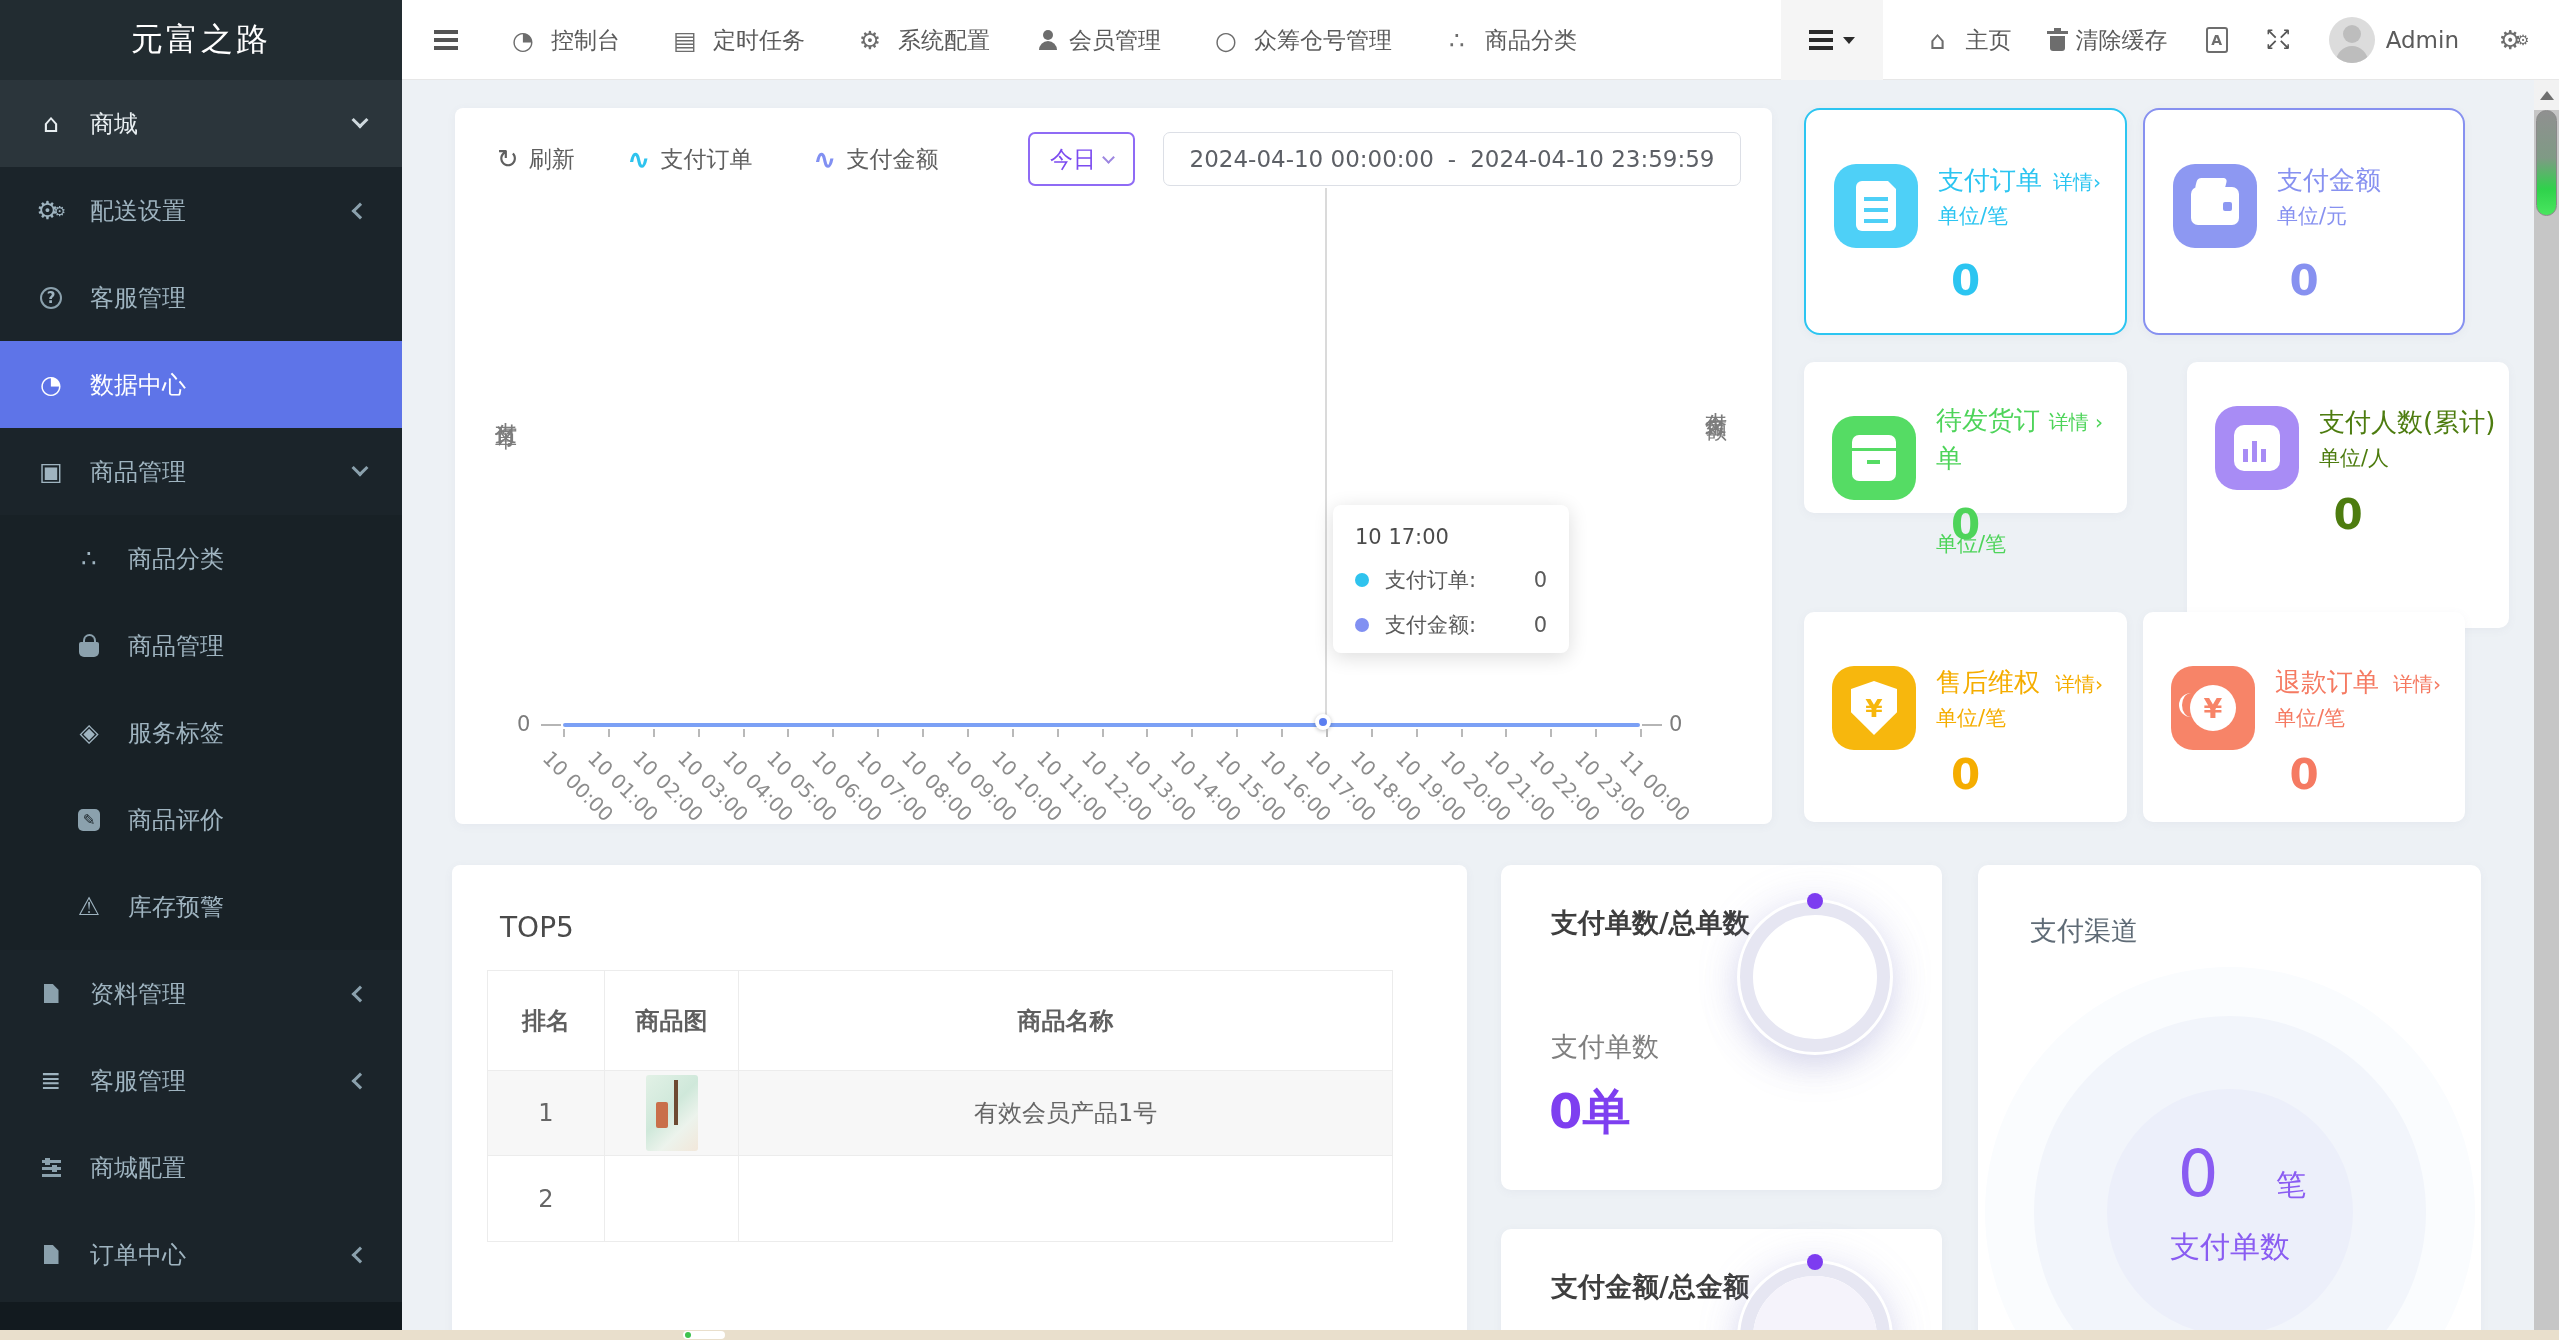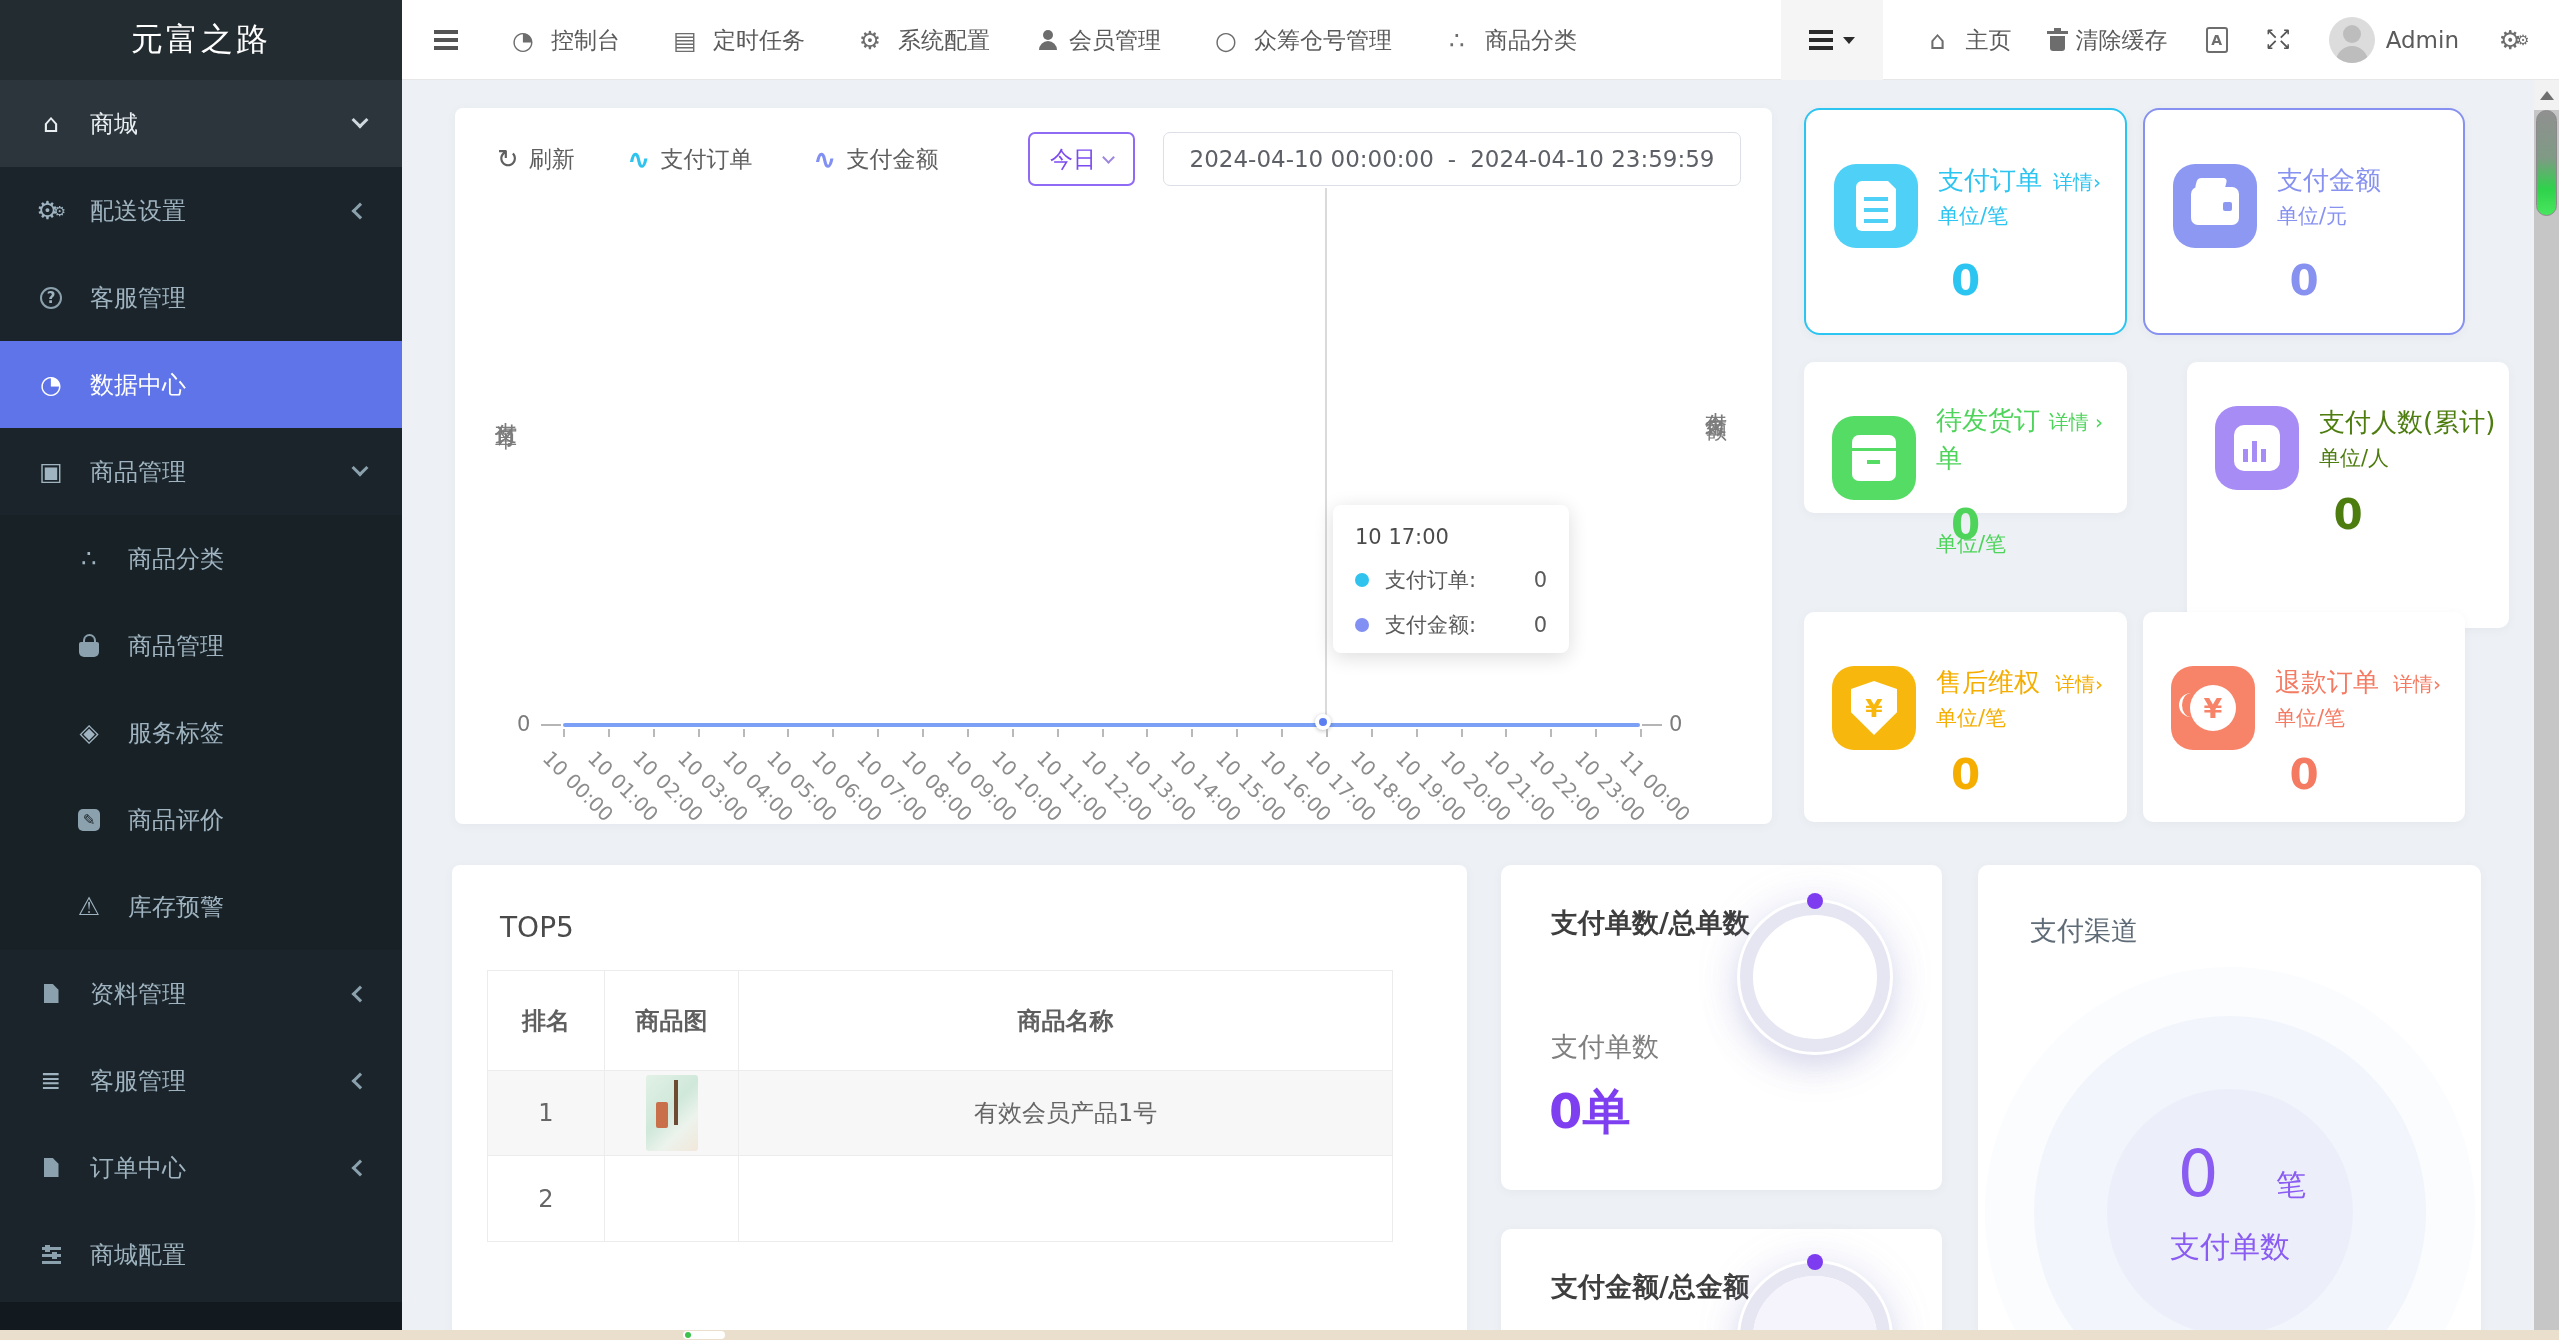--- a/index.html
+++ b/index.html
@@ -204,30 +204,30 @@
     <span class="lbl">资料管理</span>
     <span class="chev left"></span>
   </div>
   <div class="sitem">
     <span class="icn">≣</span>
     <span class="lbl">客服管理</span>
     <span class="chev left"></span>
   </div>
   <div class="sitem">
     <span class="icn">
+        <span class="i-sliders"></span>
+      </span>
+    <span class="lbl">商城配置</span>
+  </div>
+  <div class="sitem">
+    <span class="icn">
         <span class="i-file"></span>
       </span>
     <span class="lbl">订单中心</span>
     <span class="chev left"></span>
-  </div>
-  <div class="sitem">
-    <span class="icn">
-        <span class="i-sliders"></span>
-      </span>
-    <span class="lbl">商城配置</span>
   </div>
   <div id="side-bottom"></div>
 </div>
 
 <div id="navbar">
   <div class="nav-left">
     <span class="nav-link">
         <span class="i-bars gray"></span>
       </span>
     <span class="nav-link">

